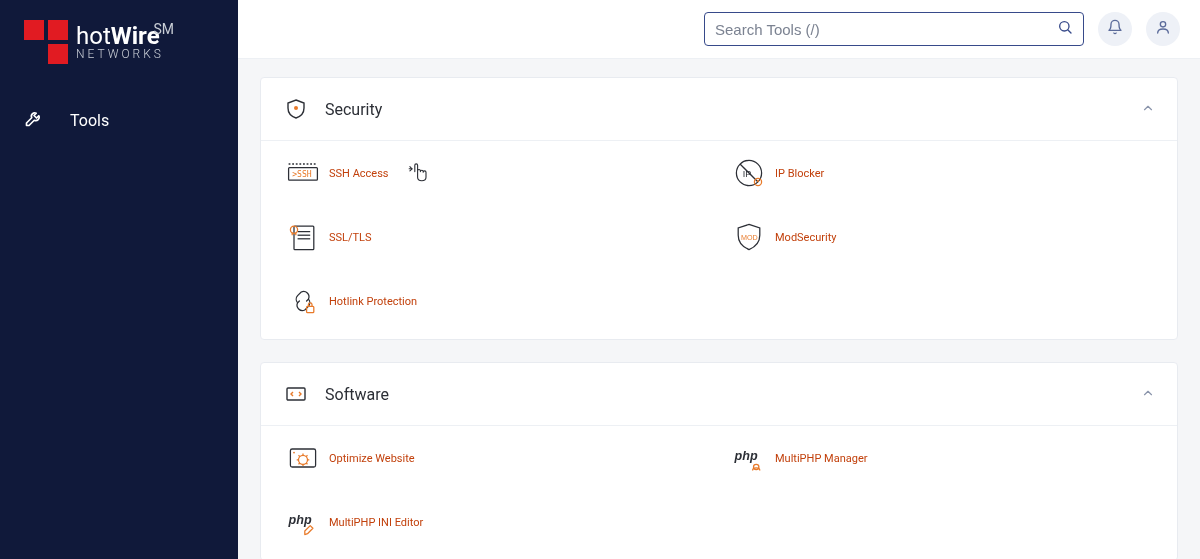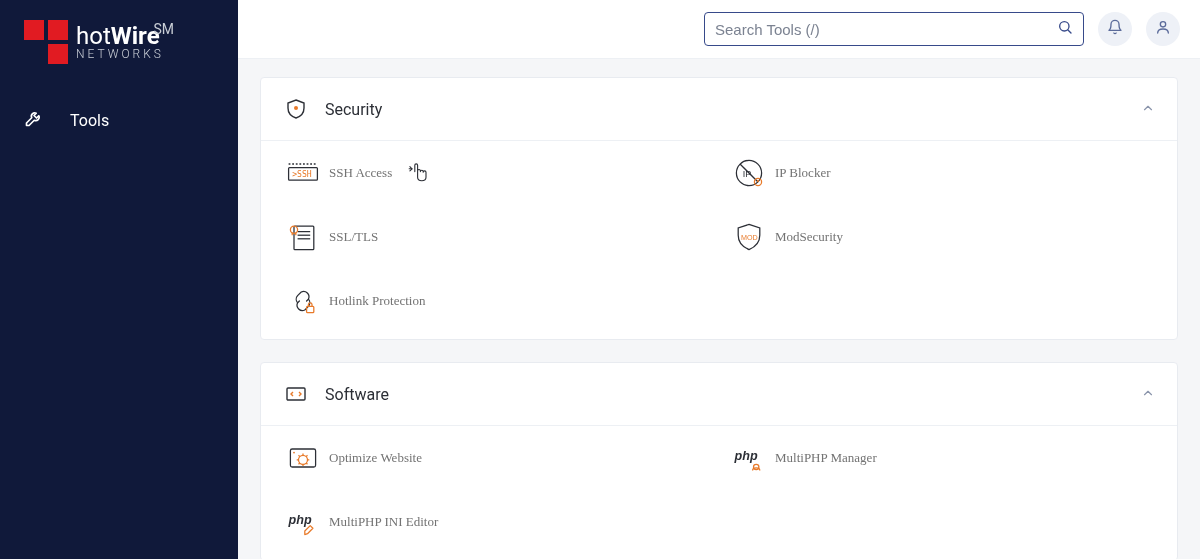--- a/index.html
+++ b/index.html
@@ -133,23 +133,22 @@
     cursor: pointer;
     position: relative;
   }
   .tool .ticon {
     width: 40px; height: 40px;
     display: flex; align-items: center; justify-content: center;
     flex-shrink: 0;
   }
   .tool .ticon svg { width: 36px; height: 36px; }
   .tool-label {
-    font-size: 13px;
-    color: #737373;
-    font-family: Liberation Serif, serif;
+    font-size: 11px;
+    color: #c2410c;
   }
   .cursor-overlay {
     position: absolute;
     left: 122px;
     top: 6px;
     pointer-events: none;
   }
   .cursor-overlay svg { width: 28px; height: 28px; }
 </style>
 </head>

